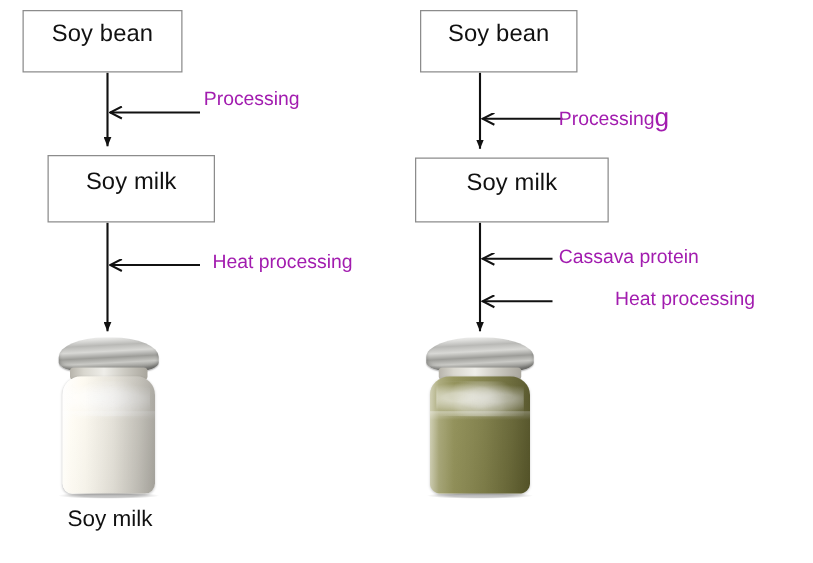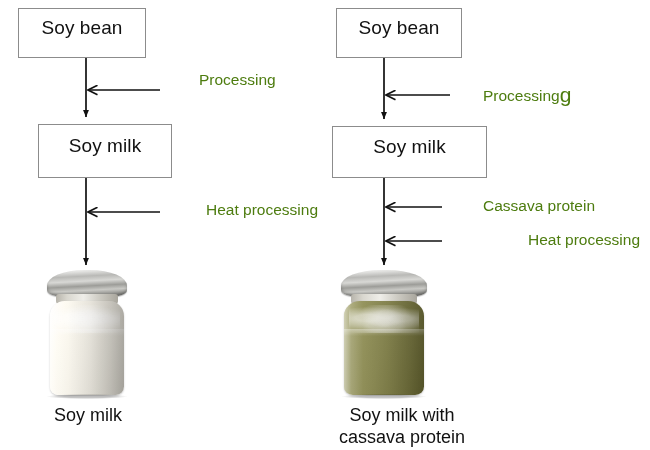--- a/index.html
+++ b/index.html
@@ -26,24 +26,23 @@
     letter-spacing:.1px;
     color:#111;
     white-space:nowrap;
   }
   .pbox span{display:block;transform:translateY(-5px);}
 
   
   .alabel{
     position:absolute;
     font-size:15.5px;
-    color:#4d7c0f;
+    color:#a21caf;
     white-space:nowrap;
     line-height:1;
-    margin-left:36px;
   }
   .alabel.big-g{font-size:15.5px;}
   .alabel.big-g .gfix{font-size:21px;line-height:0;vertical-align:-1px;}
 
   
   .caption{
     position:absolute;
     font-size:18px;
     color:#111;
     white-space:nowrap;
@@ -184,18 +183,14 @@
     <div class="jar-neck" style="left:13px;top:24px;width:66px;height:10px;"></div>
     <div class="jar-body" style="left:6px;top:31px;width:80px;height:94px;">
       <div class="jar-fill" id="fill-right" style="background: linear-gradient(100deg, rgb(165, 164, 110) 0%, rgb(151, 150, 96) 16%, rgb(139, 138, 84) 46%, rgb(121, 120, 66) 78%, rgb(105, 104, 50) 100%);"></div>
       <div class="jar-emboss"></div>
       <div class="jar-meniscus"></div>
       <div class="jar-gloss"></div>
     </div>
     <div class="jar-shadow"></div>
   </div>
 
-  <div class="caption" style="left:302px;top:404px;width:200px;">
-    <div>Soy milk with</div>
-    <div>cassava protein</div>
-  </div>
 
 </div>
 
 </body></html>

